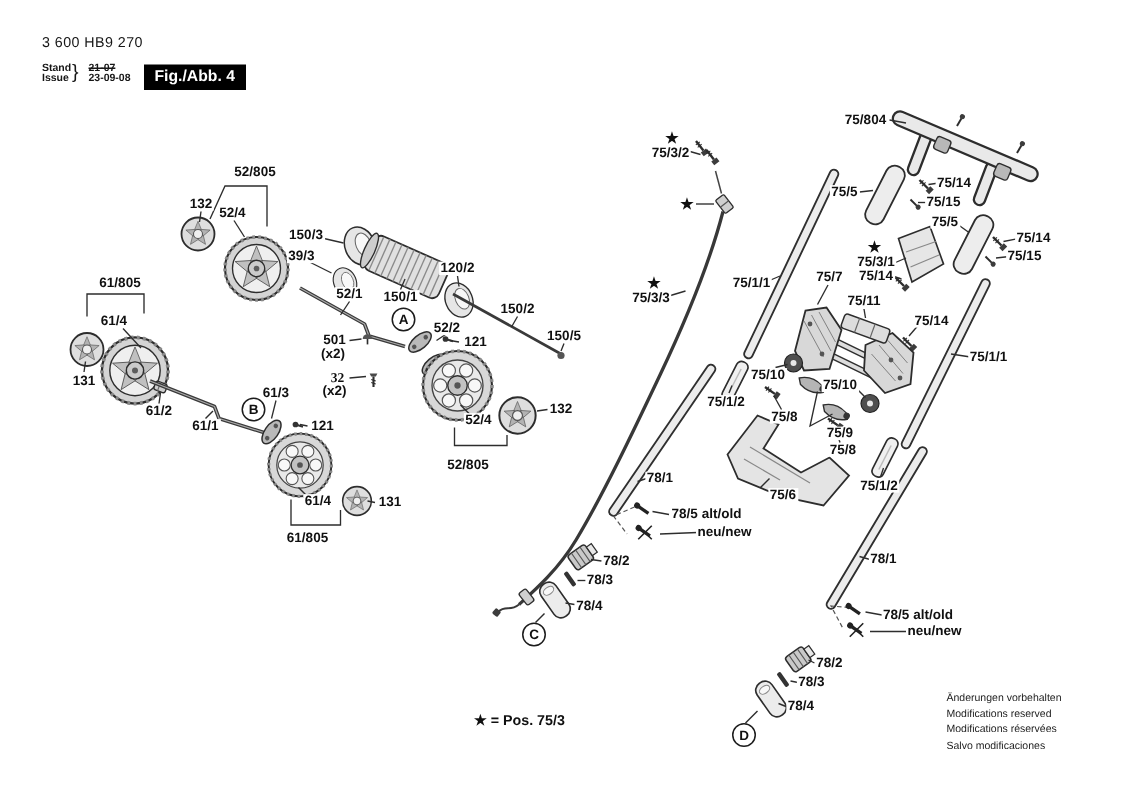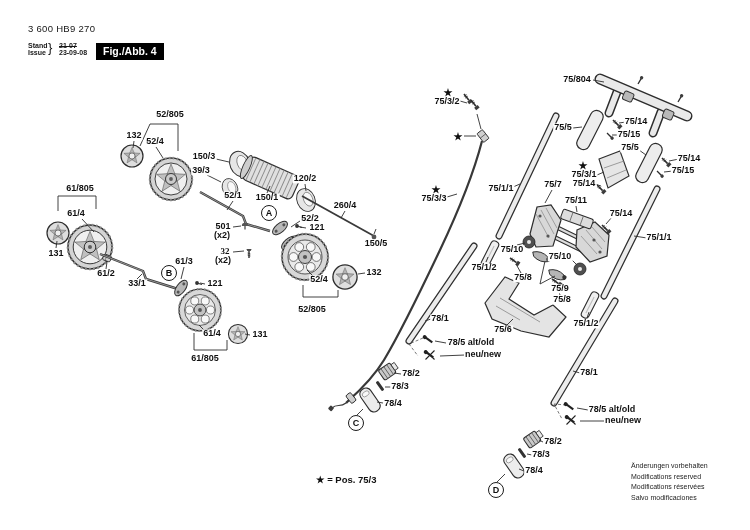--- a/index.html
+++ b/index.html
@@ -377,31 +377,31 @@
       <span class="plabel" style="left: 170px; top: 115px;">52/805</span>
       <span class="plabel" style="left: 134px; top: 136px;">132</span>
       <span class="plabel" style="left: 155px; top: 142px;">52/4</span>
       <span class="plabel" style="left: 204px; top: 157px;">150/3</span>
       <span class="plabel" style="left: 201px; top: 171px;">39/3</span>
       <span class="plabel" style="left: 80px; top: 189px;">61/805</span>
       <span class="plabel" style="left: 76px; top: 214px;">61/4</span>
       <span class="plabel" style="left: 233px; top: 196px;">52/1</span>
       <span class="plabel" style="left: 267px; top: 198px;">150/1</span>
       <span class="plabel" style="left: 305px; top: 179px;">120/2</span>
-      <span class="plabel" style="left: 345px; top: 206px;">260/4</span>
-      <span class="plabel" style="left: 376px; top: 224px; margin-top: 20px;">150/5</span>
+      <span class="plabel" style="left: 345px; top: 206px;">150/2</span>
+      <span class="plabel" style="left: 376px; top: 224px;">150/5</span>
       <span class="plabel" style="left: 223px; top: 227px;">501</span>
       <span class="plabel" style="left: 222px; top: 236px;">(x2)</span>
       <span class="plabel" style="left: 225px; top: 252px; font-family: Liberation Serif, serif;">32</span>
       <span class="plabel" style="left: 223px; top: 261px;">(x2)</span>
-      <span class="plabel" style="left: 310px; top: 219px;">52/2</span>
+      <span class="plabel" style="left: 298px; top: 219px;">52/2</span>
       <span class="plabel" style="left: 317px; top: 228px;">121</span>
       <span class="plabel" style="left: 56px; top: 254px;">131</span>
       <span class="plabel" style="left: 106px; top: 274px;">61/2</span>
-      <span class="plabel" style="left: 137px; top: 284px;">33/1</span>
+      <span class="plabel" style="left: 137px; top: 284px;">61/1</span>
       <span class="plabel" style="left: 184px; top: 262px;">61/3</span>
       <span class="plabel" style="left: 215px; top: 284px;">121</span>
       <span class="plabel" style="left: 212px; top: 334px;">61/4</span>
       <span class="plabel" style="left: 260px; top: 335px;">131</span>
       <span class="plabel" style="left: 205px; top: 359px;">61/805</span>
       <span class="plabel" style="left: 319px; top: 280px;">52/4</span>
       <span class="plabel" style="left: 374px; top: 273px;">132</span>
       <span class="plabel" style="left: 312px; top: 310px;">52/805</span>
       <span class="plabel" style="left: 447px; top: 102px;">75/3/2</span>
       <span class="plabel" style="left: 434px; top: 199px;">75/3/3</span>
@@ -418,21 +418,21 @@
       <span class="plabel" style="left: 501px; top: 189px;">75/1/1</span>
       <span class="plabel" style="left: 576px; top: 201px;">75/11</span>
       <span class="plabel" style="left: 621px; top: 214px;">75/14</span>
       <span class="plabel" style="left: 659px; top: 238px;">75/1/1</span>
       <span class="plabel" style="left: 512px; top: 250px;">75/10</span>
       <span class="plabel" style="left: 560px; top: 257px;">75/10</span>
       <span class="plabel" style="left: 484px; top: 268px;">75/1/2</span>
       <span class="plabel" style="left: 523px; top: 278px;">75/8</span>
       <span class="plabel" style="left: 560px; top: 289px;">75/9</span>
       <span class="plabel" style="left: 562px; top: 300px;">75/8</span>
-      <span class="plabel" style="left: 503px; top: 330px;">75/6</span>
+      <span class="plabel" style="left: 522px; top: 330px;">75/6</span>
       <span class="plabel" style="left: 586px; top: 324px;">75/1/2</span>
       <span class="plabel" style="left: 440px; top: 319px;">78/1</span>
       <span class="plabel" style="left: 471px; top: 343px;">78/5 alt/old</span>
       <span class="plabel" style="left: 483px; top: 355px;">neu/new</span>
       <span class="plabel" style="left: 411px; top: 374px;">78/2</span>
       <span class="plabel" style="left: 400px; top: 387px;">78/3</span>
       <span class="plabel" style="left: 393px; top: 404px;">78/4</span>
       <span class="plabel" style="left: 589px; top: 373px;">78/1</span>
       <span class="plabel" style="left: 612px; top: 410px;">78/5 alt/old</span>
       <span class="plabel" style="left: 623px; top: 421px;">neu/new</span>

